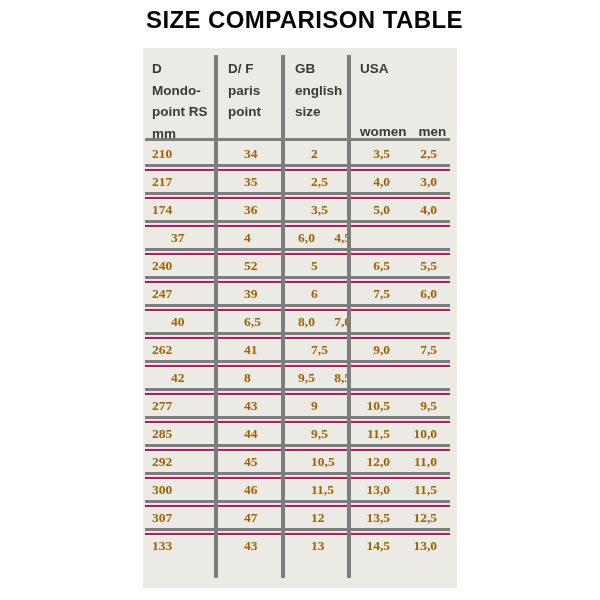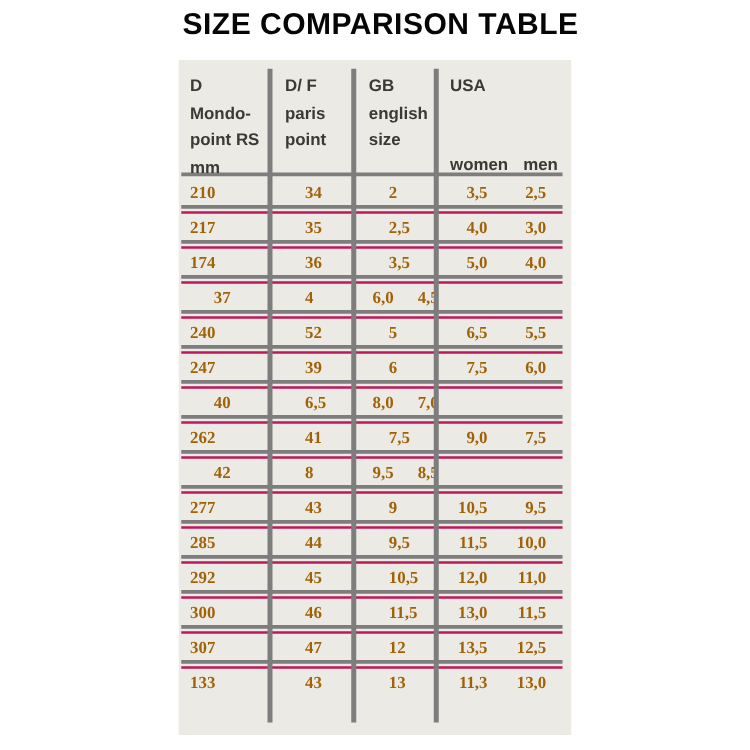--- a/index.html
+++ b/index.html
@@ -216,21 +216,21 @@
             <div class="cell c3">
               <span class="w">13,5</span>
               <span class="m">12,5</span>
             </div>
           </div>
           <div class="row">
             <div class="cell c0">133</div>
             <div class="cell c1">43</div>
             <div class="cell c2">13</div>
             <div class="cell c3">
-              <span class="w">11,3</span>
+              <span class="w">14,5</span>
               <span class="m">13,0</span>
             </div>
           </div>
         </div>
 
     </div>
   </div>
 </div>
 
 </body></html>

